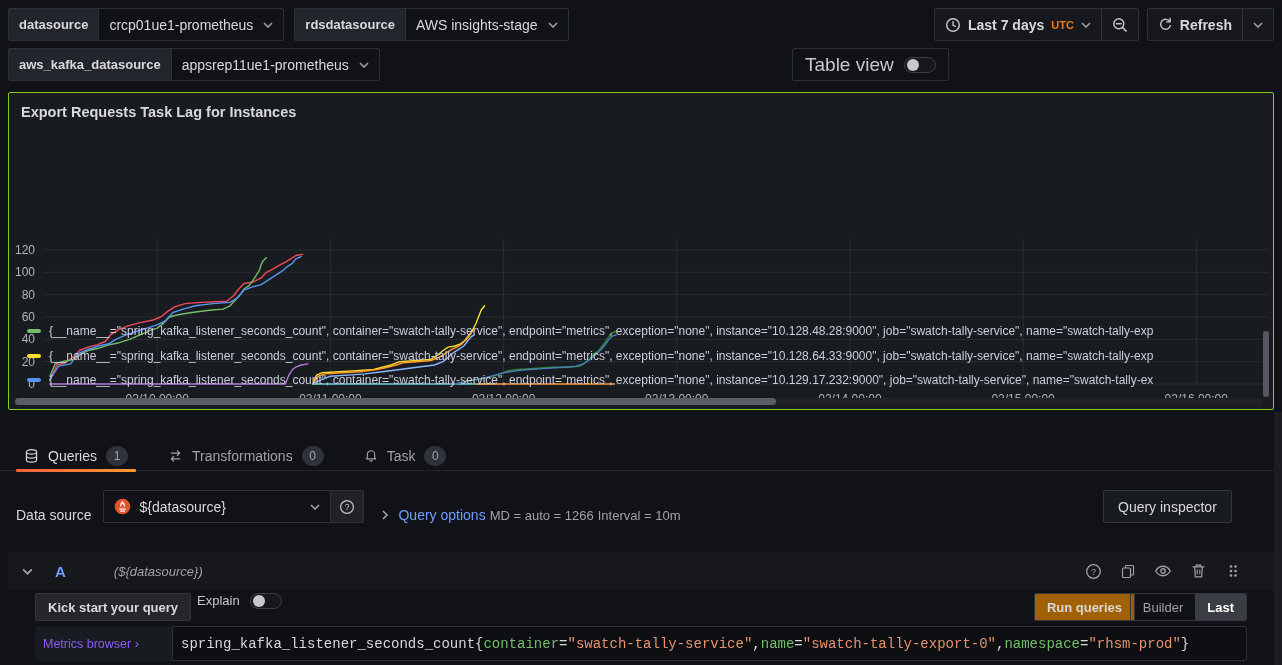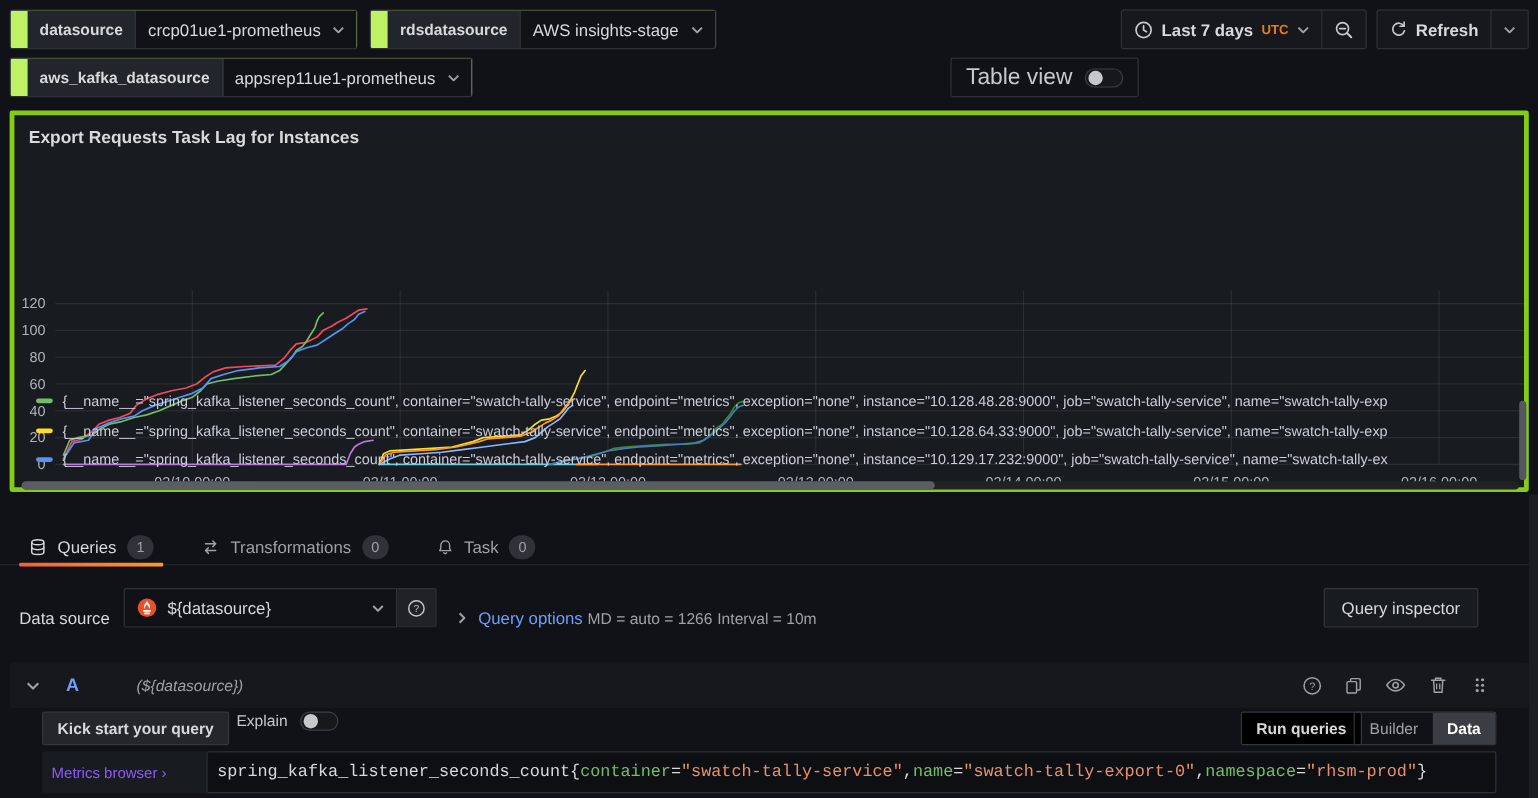--- a/index.html
+++ b/index.html
@@ -7,39 +7,39 @@
   body {
     background:#111217; color:#d8d9da;
     font-family:"Liberation Sans", sans-serif;
     position:relative; overflow:hidden; font-size:14px;
   }
   .abs { position:absolute; }
   svg { display:block; }
 
   
   .toolbar-row { position:absolute; left:8px; display:flex; gap:10px; }
-  .picker { display:inline-flex; height:33px; border:1px solid #2c3235; border-radius:2px; overflow:hidden; background:#bef264;padding-left:14px; }
+  .picker { display:inline-flex; height:33px; border:1px solid #2c3235; border-radius:2px; overflow:hidden; background:#a16207; }
   .picker-label { background:#22252b; display:flex; align-items:center; padding:0 10px; font-size:13px; font-weight:700; color:#d8d9da; border-right:1px solid #2c3235; white-space:nowrap; }
   .picker-value { background:#111217; display:flex; align-items:center; gap:10px; padding:0 10px; font-size:14px; font-weight:500; white-space:nowrap; }
   .chev { color:#9fa1a5; }
 
   .tr-controls { position:absolute; top:8px; right:8px; display:flex; gap:8px; }
   .btn-group { display:flex; height:33px; border:1px solid #2c3235; border-radius:2px; background:#16181d; align-items:stretch; }
   .btn-seg { display:flex; align-items:center; gap:7px; padding:0 10px; cursor:pointer; }
   .btn-seg + .btn-seg { border-left:1px solid #2c3235; }
   .tp-label { font-weight:700; font-size:14px; color:#d8d9da; }
   .tp-utc { font-weight:700; font-size:11px; color:#eb7b18; }
 
   .tableview { position:absolute; left:792px; top:48px; height:33px; border:1px solid #2c3235; border-radius:2px; background:#111217; display:flex; align-items:center; gap:10px; padding:0 12px; }
   .tableview-label { font-size:19px; color:#c7c8cc; }
   .toggle { width:32px; height:16px; border-radius:9px; background:#17181c; border:1px solid #3b3e45; position:relative; cursor:pointer; }
   .toggle::after { content:""; position:absolute; left:2px; top:1px; width:12px; height:12px; border-radius:50%; background:#c7c8cc; }
 
   
-  .panel { position:absolute; left:8px; top:92px; width:1266px; height:318px; background:#181b1f; border:4px solid #84cc16; border-radius:2px; }
+  .panel { position:absolute; left:8px; top:92px; width:1266px; height:318px; background:#181b1f; border:1px solid #84cc16; border-radius:2px; }
   .panel-title { position:absolute; left:12px; top:11px; font-size:14.5px; font-weight:700; color:#d8d9da; cursor:pointer; }
   .legend { position:absolute; left:12px; top:226px; width:1240px; height:78px; overflow:hidden; }
   .legend-row { display:flex; align-items:center; height:24.5px; white-space:nowrap; overflow:hidden; font-size:12px; color:#ccccdc; cursor:pointer; }
   .legend-dash { flex:0 0 14px; height:4px; border-radius:2px; margin:0 8px 0 6px; }
   .legend-hscroll-track { position:absolute; left:6px; top:305px; width:1248px; height:7px; border-radius:4px; background:#202226; }
   .legend-hscroll-thumb { position:absolute; left:0; top:0; width:761px; height:7px; border-radius:4px; background:#5a5d63; cursor:pointer; }
   .legend-vscroll { position:absolute; left:1254px; top:238px; width:6px; height:66px; border-radius:3px; background:#55585e; cursor:pointer; }
 
   
   .tabs { position:absolute; left:16px; top:440px; display:flex; gap:24px; height:31px; }
@@ -65,21 +65,21 @@
   .qh-chevron { margin-left:14px; color:#9fa1a5; cursor:pointer; }
   .qh-letter { margin-left:22px; color:#6e9fff; font-weight:700; font-size:15px; }
   .qh-ds { margin-left:48px; color:#9fa1a5; font-style:italic; font-size:13px; }
   .qh-icons { position:absolute; right:30px; display:flex; gap:13px; color:#9fa1a5; }
   .icon-btn { width:22px; height:22px; display:flex; align-items:center; justify-content:center; cursor:pointer; }
 
   .query-toolbar { position:absolute; left:35px; top:593px; width:1212px; height:28px; }
   .kick-btn { position:absolute; left:0; top:0; height:28px; padding:0 12px; background:#24262b; border:1px solid #34363b; border-radius:2px; color:#d8d9da; font-size:13px; font-weight:700; display:flex; align-items:center; cursor:pointer; }
   .explain-wrap { position:absolute; left:162px; top:0; height:28px; display:flex; align-items:flex-start; gap:10px; }
   .explain-label { font-size:13px; color:#c7c8cc; }
-  .run-btn { position:absolute; right:112px; top:0; height:28px; padding:0 12px; border:1px solid #34363b; border-radius:2px; background:#000000; color:#d8d9da; font-size:13px; font-weight:700; display:flex; align-items:center; cursor:pointer; }
+  .run-btn { position:absolute; right:112px; top:0; height:28px; padding:0 12px; border:1px solid #34363b; border-radius:2px; background:#a16207; color:#d8d9da; font-size:13px; font-weight:700; display:flex; align-items:center; cursor:pointer; }
   .seg-control { position:absolute; right:0; top:0; height:28px; border:1px solid #34363b; border-radius:2px; display:flex; overflow:hidden; }
   .seg { padding:0 12px; display:flex; align-items:center; font-size:13px; color:#9fa1a5; cursor:pointer; }
   .seg.active { background:#3a3d44; color:#ffffff; font-weight:700; }
 
   
   .code-row { position:absolute; left:35px; top:626px; width:1212px; height:35px; display:flex; background:#181b1f; border-radius:2px; }
   .mb-link { flex:0 0 137px; display:flex; align-items:center; padding-left:8px; color:#8b5cf6; font-size:12.5px; font-weight:500; cursor:pointer; white-space:nowrap; }
   .code-box { flex:1; background:#0d0f13; border:1px solid #2c3235; border-radius:2px; display:flex; align-items:center; padding:0 8px; font-family:"Liberation Mono", monospace; font-size:14px; white-space:nowrap; overflow:hidden; cursor:text; }
   .tok-plain { color:#d8d9da; }
   .tok-label { color:#73bf69; }
@@ -378,21 +378,21 @@
     <span class="toggle"></span>
   </div>
   <div class="run-btn">
     <span>Run queries</span>
   </div>
   <div class="seg-control">
     <div class="seg">
         <span>Builder</span>
       </div>
     <div class="seg active">
-        <span>Data</span>
+        <span>Last</span>
       </div>
   </div>
 </div>
 
 <div class="code-row">
   <div class="mb-link">
     <span>Metrics browser ›</span>
   </div>
   <div class="code-box" id="code-box">
       <span class="tok-plain">spring_kafka_listener_seconds_count{</span>

